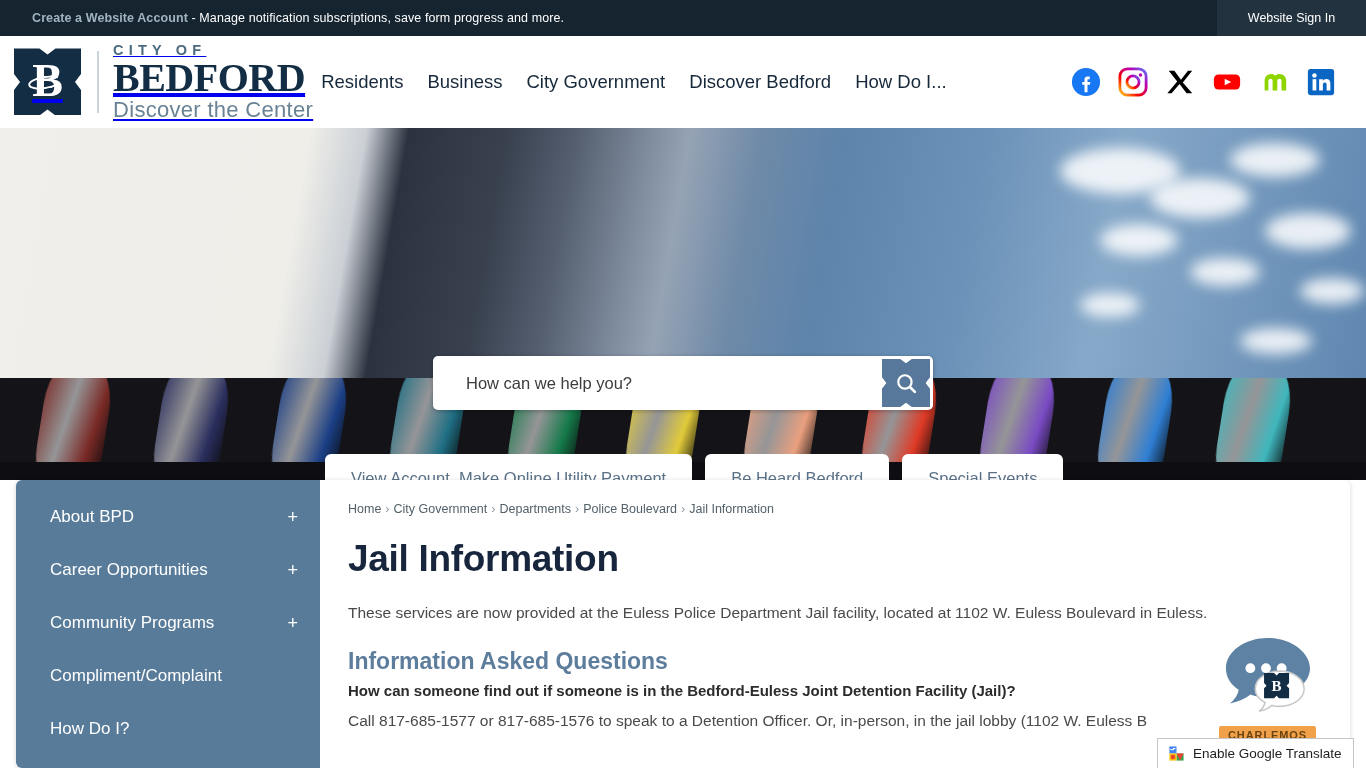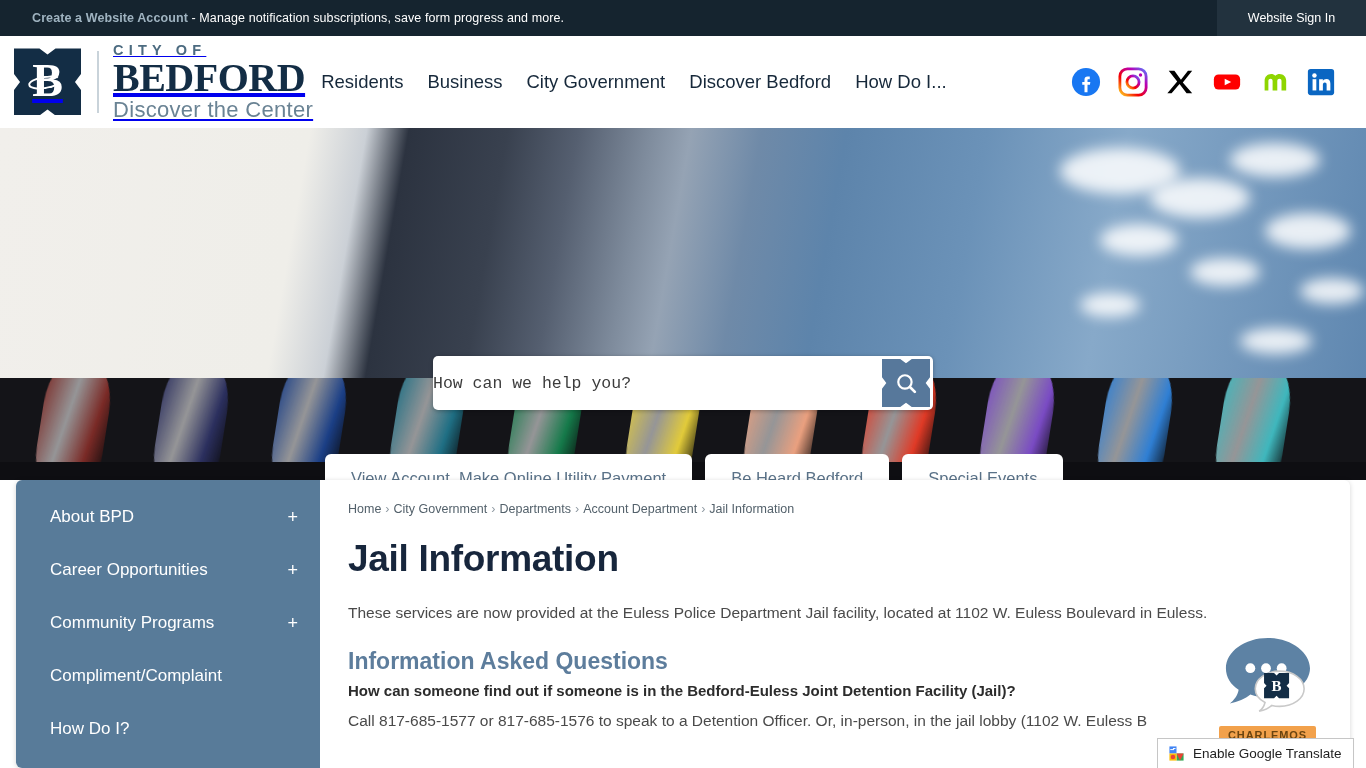--- a/index.html
+++ b/index.html
@@ -176,24 +176,24 @@
     left: 433px; top: 228px;
     width: 500px; height: 54px;
     background: #ffffff;
     border-radius: 5px;
     display: flex; align-items: center;
     box-shadow: 0 1px 4px rgba(0,0,0,.28);
   }
   .search-input {
     border: 0; outline: 0;
     background: transparent;
-    font-family: Liberation Mono, monospace;
+    font-family: Liberation Sans, sans-serif;
     font-size: 16.5px;
     color: #15803d;
-    margin-left: 0;
+    margin-left: 33px;
     flex: 1;
     height: 100%;
   }
   .search-input::placeholder { color: #3c3c3c; }
   .search-btn {
     width: 48px; height: 48px;
     margin-right: 3px;
     background: #57789b;
     border: 0; cursor: pointer;
     -webkit-clip-path: polygon(
@@ -475,21 +475,21 @@
         <span class="side-plus"></span>
       </a>
       <a href="#" class="side-item">
         
         
       </a>
     </aside>
 
     <main class="main">
       <div class="breadcrumb">
-        <a href="#">Home</a><span class="sep">›</span><a href="#">City Government</a><span class="sep">›</span><a href="#">Departments</a><span class="sep">›</span><a href="#">Account Department</a><span class="sep">›</span><a href="#">Jail Information</a>
+        <a href="#">Home</a><span class="sep">›</span><a href="#">City Government</a><span class="sep">›</span><a href="#">Departments</a><span class="sep">›</span><a href="#">Police Boulevard</a><span class="sep">›</span><a href="#">Jail Information</a>
       </div>
 
       <h1 class="page-title">Jail Information</h1>
       <p class="intro">These services are now provided at the Euless Police Department Jail facility, located at 1102 W. Euless Boulevard in Euless.</p>
       <h2 class="faq-h">Information Asked Questions</h2>
       <p class="faq-q">How can someone find out if someone is in the Bedford-Euless Joint Detention Facility (Jail)?</p>
       <p class="faq-a">Call 817-685-1577 or 817-685-1576 to speak to a Detention Officer. Or, in-person, in the jail lobby (1102 W. Euless B</p>
     </main>
   </div>
 </div>

